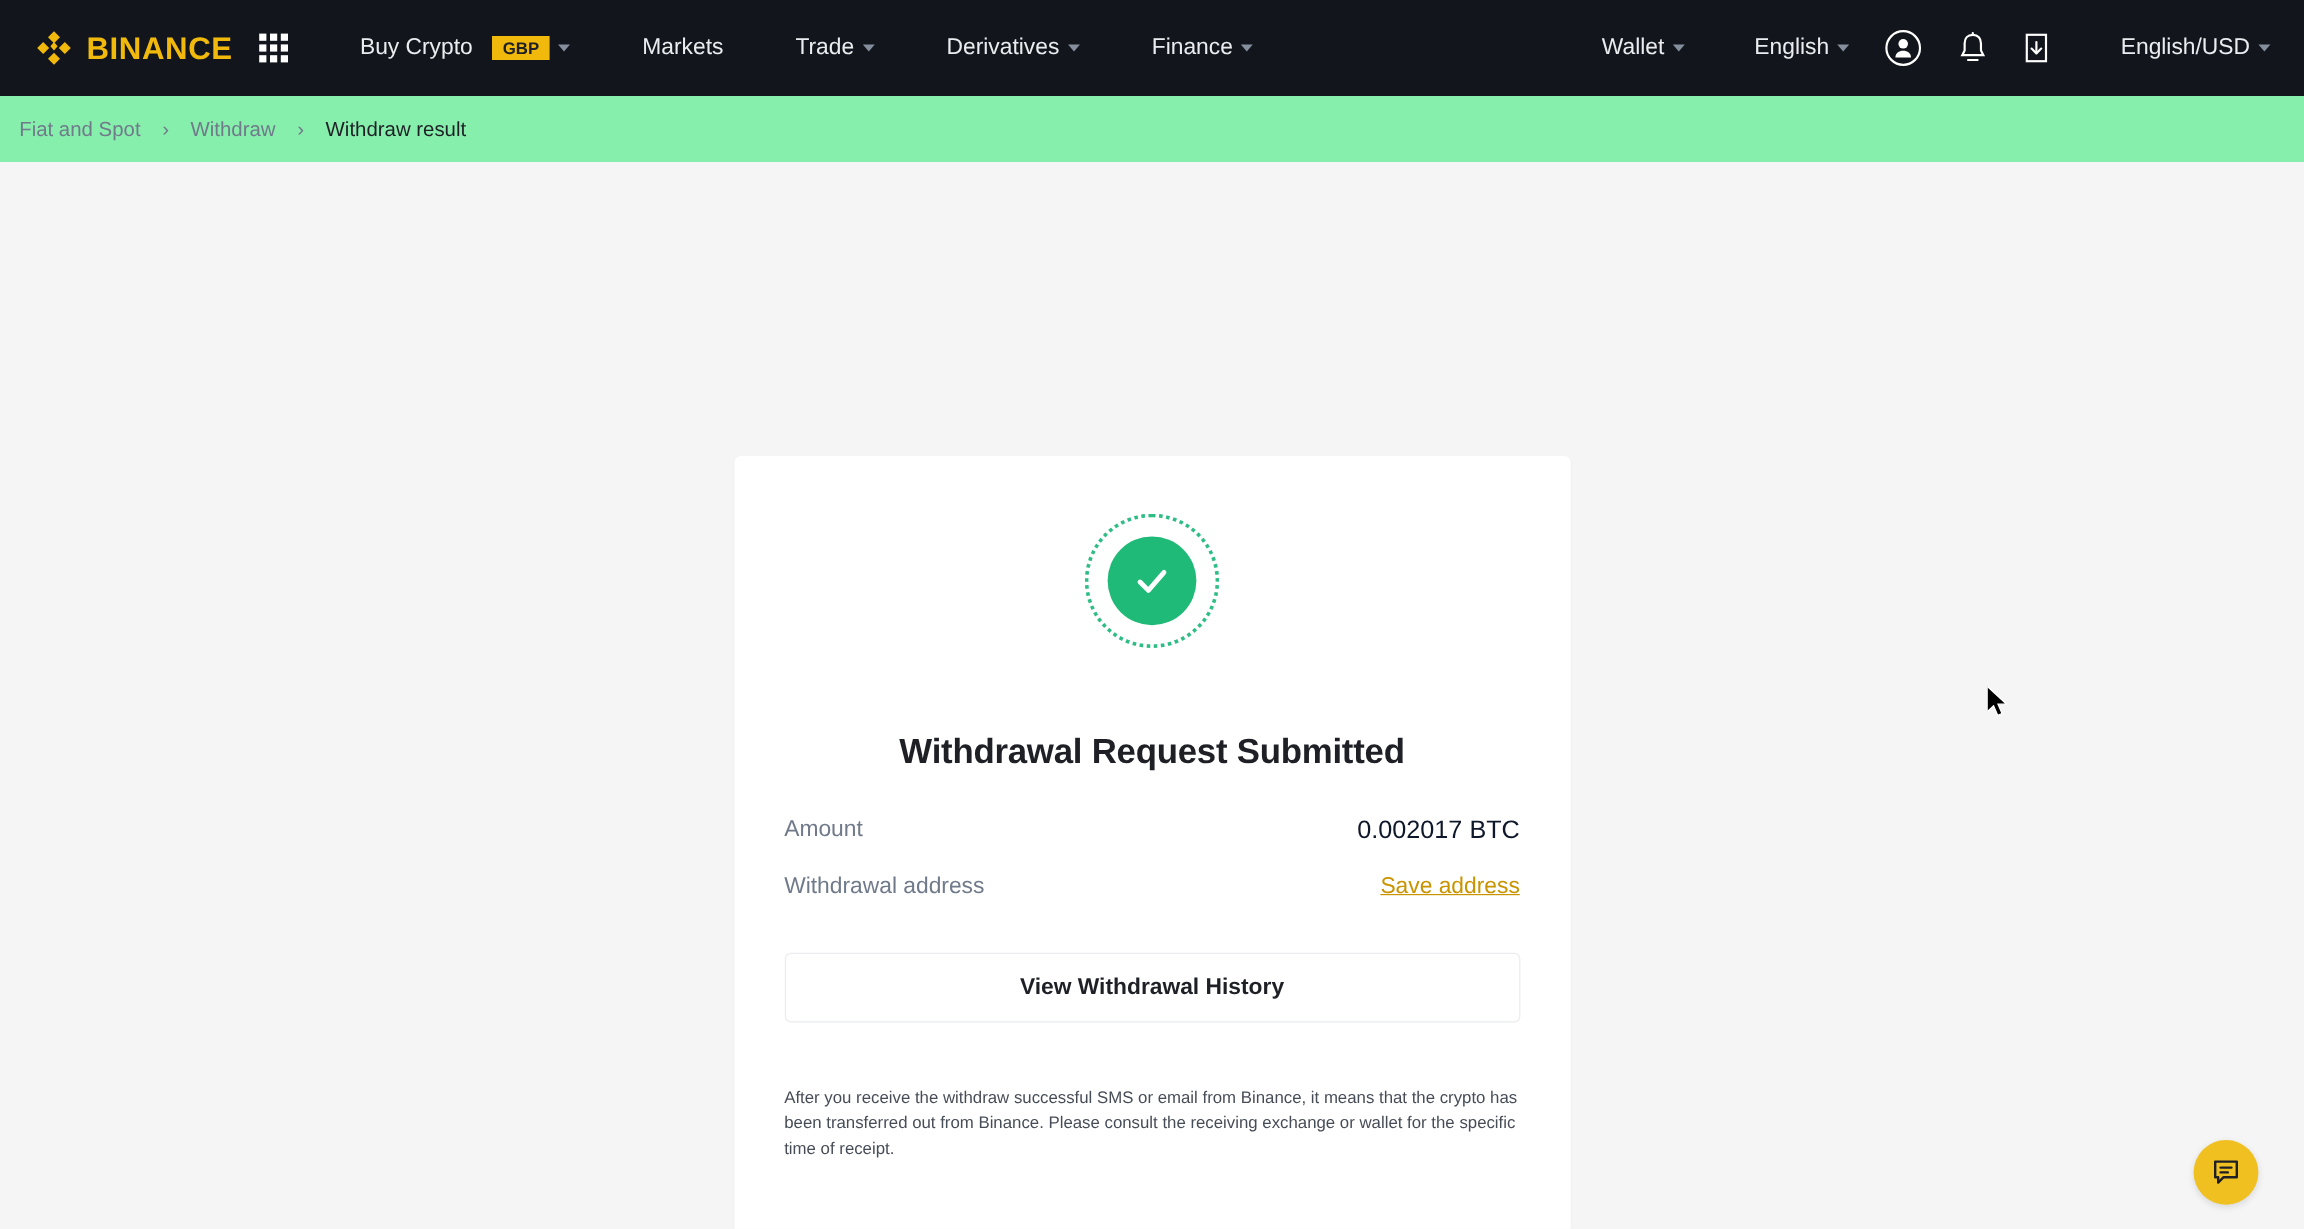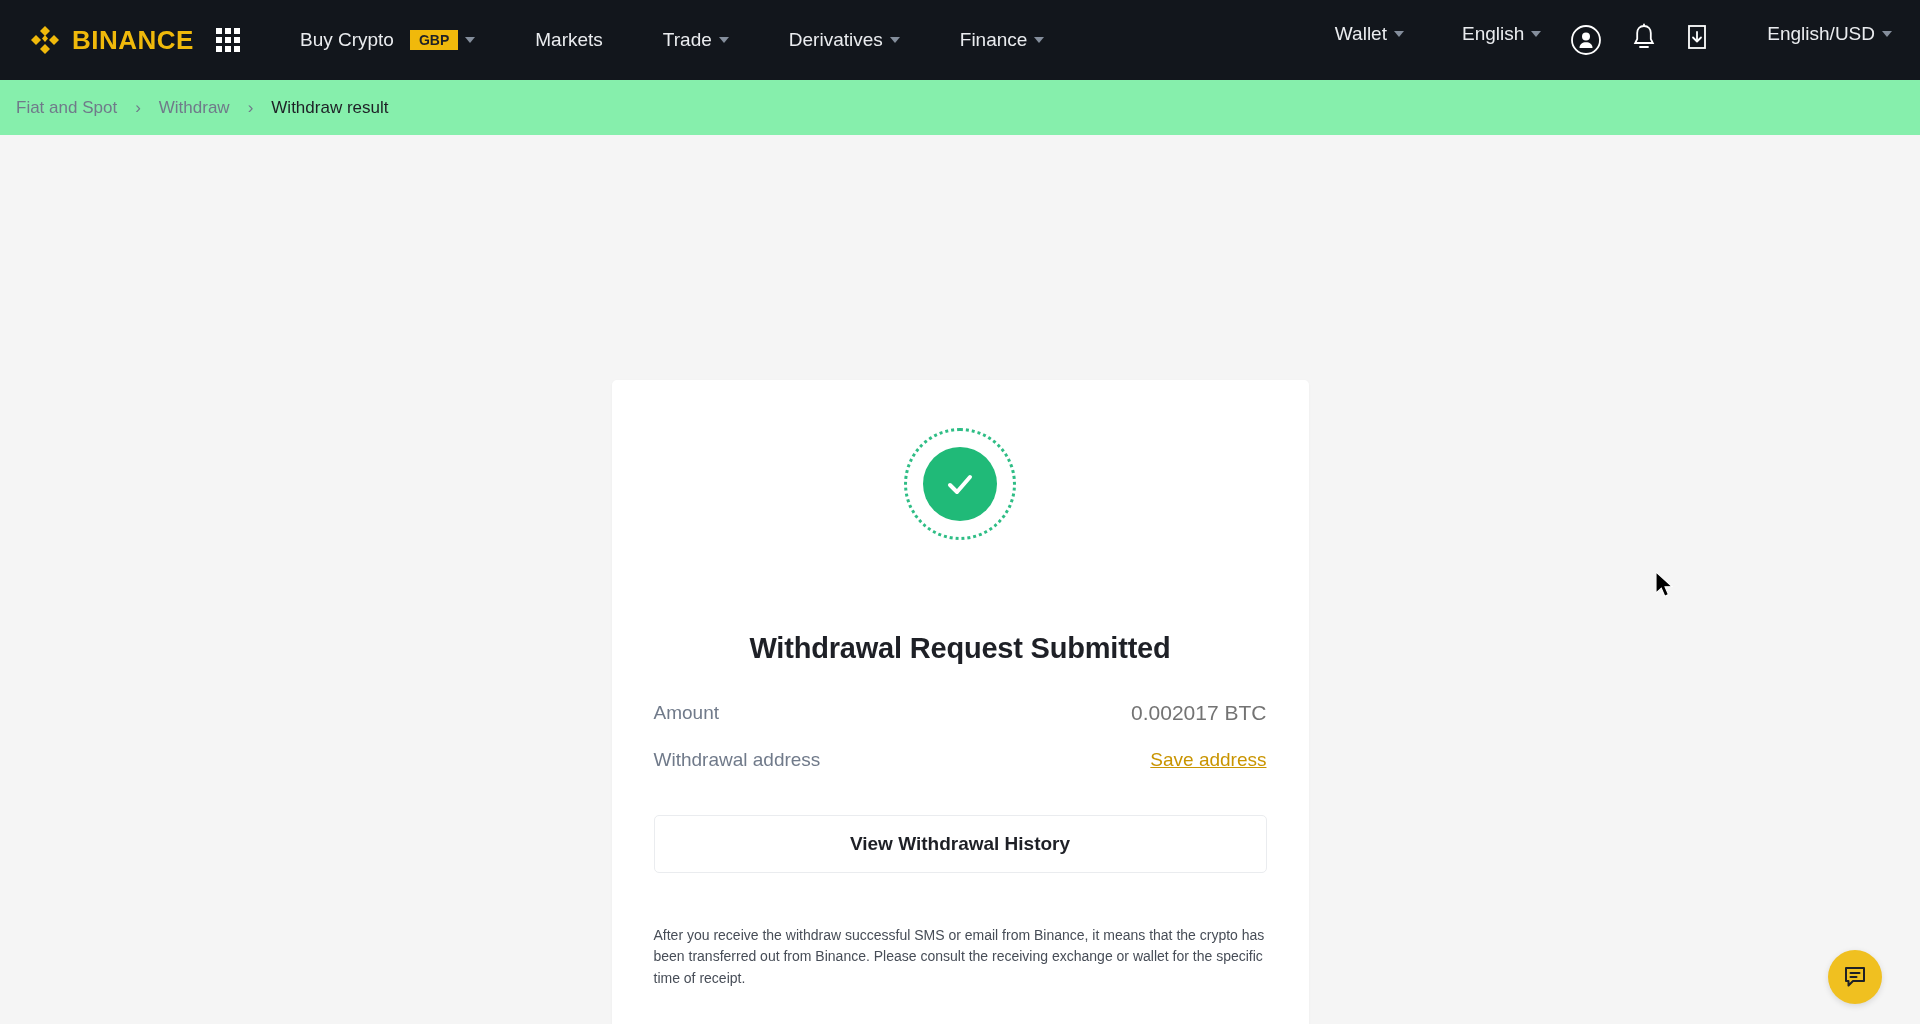--- a/index.html
+++ b/index.html
@@ -67,21 +67,21 @@
     width:0; height:0;
     border-left:5px solid transparent;
     border-right:5px solid transparent;
     border-top:6px solid #848E9C;
     display:inline-block;
   }
 
   .nav-right {
     margin-left:auto;
     display:flex;
-    align-items:flex-start;
+    align-items:center;
     gap:28px;
   }
   .icon-btn {
     cursor:pointer;
     display:flex;
     align-items:center;
     justify-content:center;
   }
 
   
@@ -147,38 +147,38 @@
     display:flex;
     align-items:center;
     justify-content:center;
   }
 
   .card-title {
     text-align:center;
     font-size:29px;
     font-weight:bold;
     color:#1E2026;
-    margin-top:92px;
+    margin-top:71px;
     letter-spacing:-0.2px;
   }
 
   .detail-list { margin-top:36px; }
   .detail-row {
     display:flex;
     align-items:center;
     justify-content:space-between;
     margin-bottom:24px;
   }
   .detail-label {
     font-size:19px;
     color:#707A8A;
   }
   .detail-value {
     font-size:21px;
-    color:#737373;
+    color:#0f172a;
   }
   .link-gold {
     font-size:19px;
     color:#C99400;
     text-decoration:underline;
     cursor:pointer;
   }
 
   .history-btn {
     display:block;

